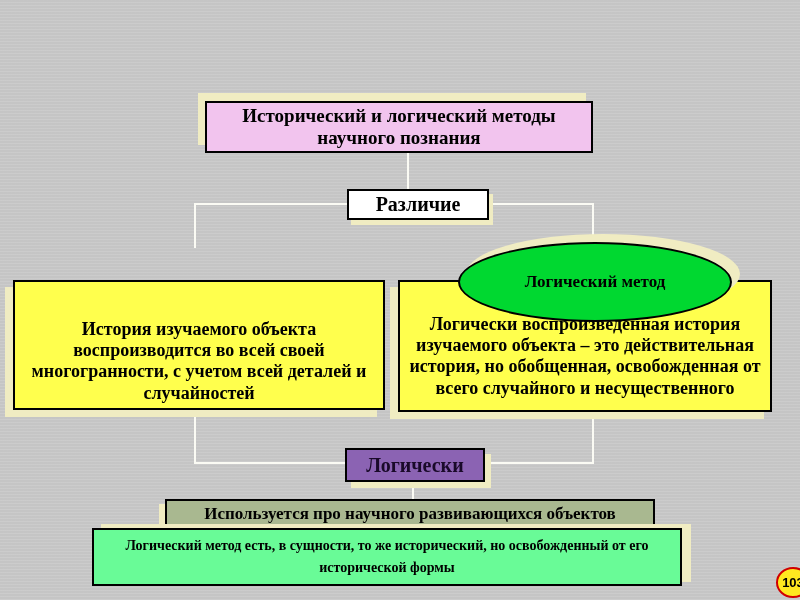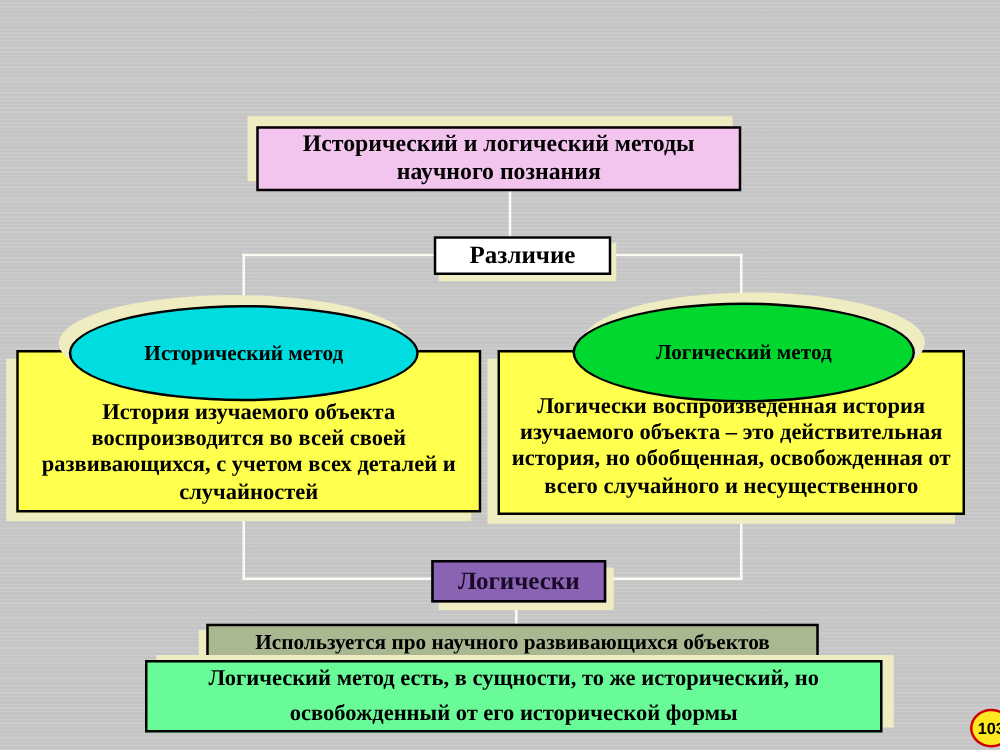--- a/index.html
+++ b/index.html
@@ -68,25 +68,25 @@
   }
   
   .sage-box{
     left:165px;top:499px;width:490px;height:30px;
     background:#A9B890;border:2px solid #000;
     box-shadow:-6px 5px 0 #F0ECC2;
     display:flex;align-items:center;justify-content:center;
     font-weight:bold;font-size:17px;
   }
   .conclusion-box{
-    left:116px;top:528px;width:590px;height:58px;
+    left:92px;top:528px;width:590px;height:58px;
     background:#69FB97;border:2px solid #000;
     box-shadow:9px -4px 0 #F0ECC2;
     display:flex;align-items:center;justify-content:center;text-align:center;
-    font-weight:bold;font-size:18px;line-height:1.55;padding:0 25px;
+    font-weight:bold;font-size:14px;line-height:1.55;padding:0 25px;
   }
   
   .badge{
     left:776px;top:567px;width:34px;height:31px;
     background:#FFE820;border:2px solid #D00000;border-radius:50%;
     display:flex;align-items:center;justify-content:center;
     font-weight:bold;font-size:13px;font-family:"Liberation Sans","DejaVu Sans",sans-serif;
   }
 </style>
 </head>
@@ -97,29 +97,26 @@
   <div class="conn" style="left:407px;top:153px;width:2px;height:38px;"></div>
   <div class="conn" style="left:194px;top:203px;width:400px;height:2px;"></div>
   <div class="conn" style="left:194px;top:203px;width:2px;height:45px;"></div>
   <div class="conn" style="left:592px;top:203px;width:2px;height:42px;"></div>
   <div class="conn" style="left:194px;top:410px;width:2px;height:54px;"></div>
   <div class="conn" style="left:592px;top:412px;width:2px;height:52px;"></div>
   <div class="conn" style="left:194px;top:462px;width:400px;height:2px;"></div>
   <div class="conn" style="left:412px;top:483px;width:2px;height:18px;"></div>
 
   <div class="abs yellow-box left">
-    <span>История изучаемого объекта воспроизводится во всей своей развивающихся, с учетом всех деталей и случайностей</span>
+    <span>История изучаемого объекта воспроизводится во всей своей многогранности, с учетом всей деталей и случайностей</span>
   </div>
   <div class="abs yellow-box right">
     <span>Логически воспроизведенная история изучаемого объекта – это действительная история, но обобщенная, освобожденная от всего случайного и несущественного</span>
   </div>
 
-  <div class="abs ellipse cyan">
-    <span>Исторический метод</span>
-  </div>
   <div class="abs ellipse green">
     <span>Логический метод</span>
   </div>
 
   <div class="abs pink-box">
     <span>Исторический и логический методы научного познания</span>
   </div>
 
   <div class="abs diff-box">
     <span>Различие</span>

